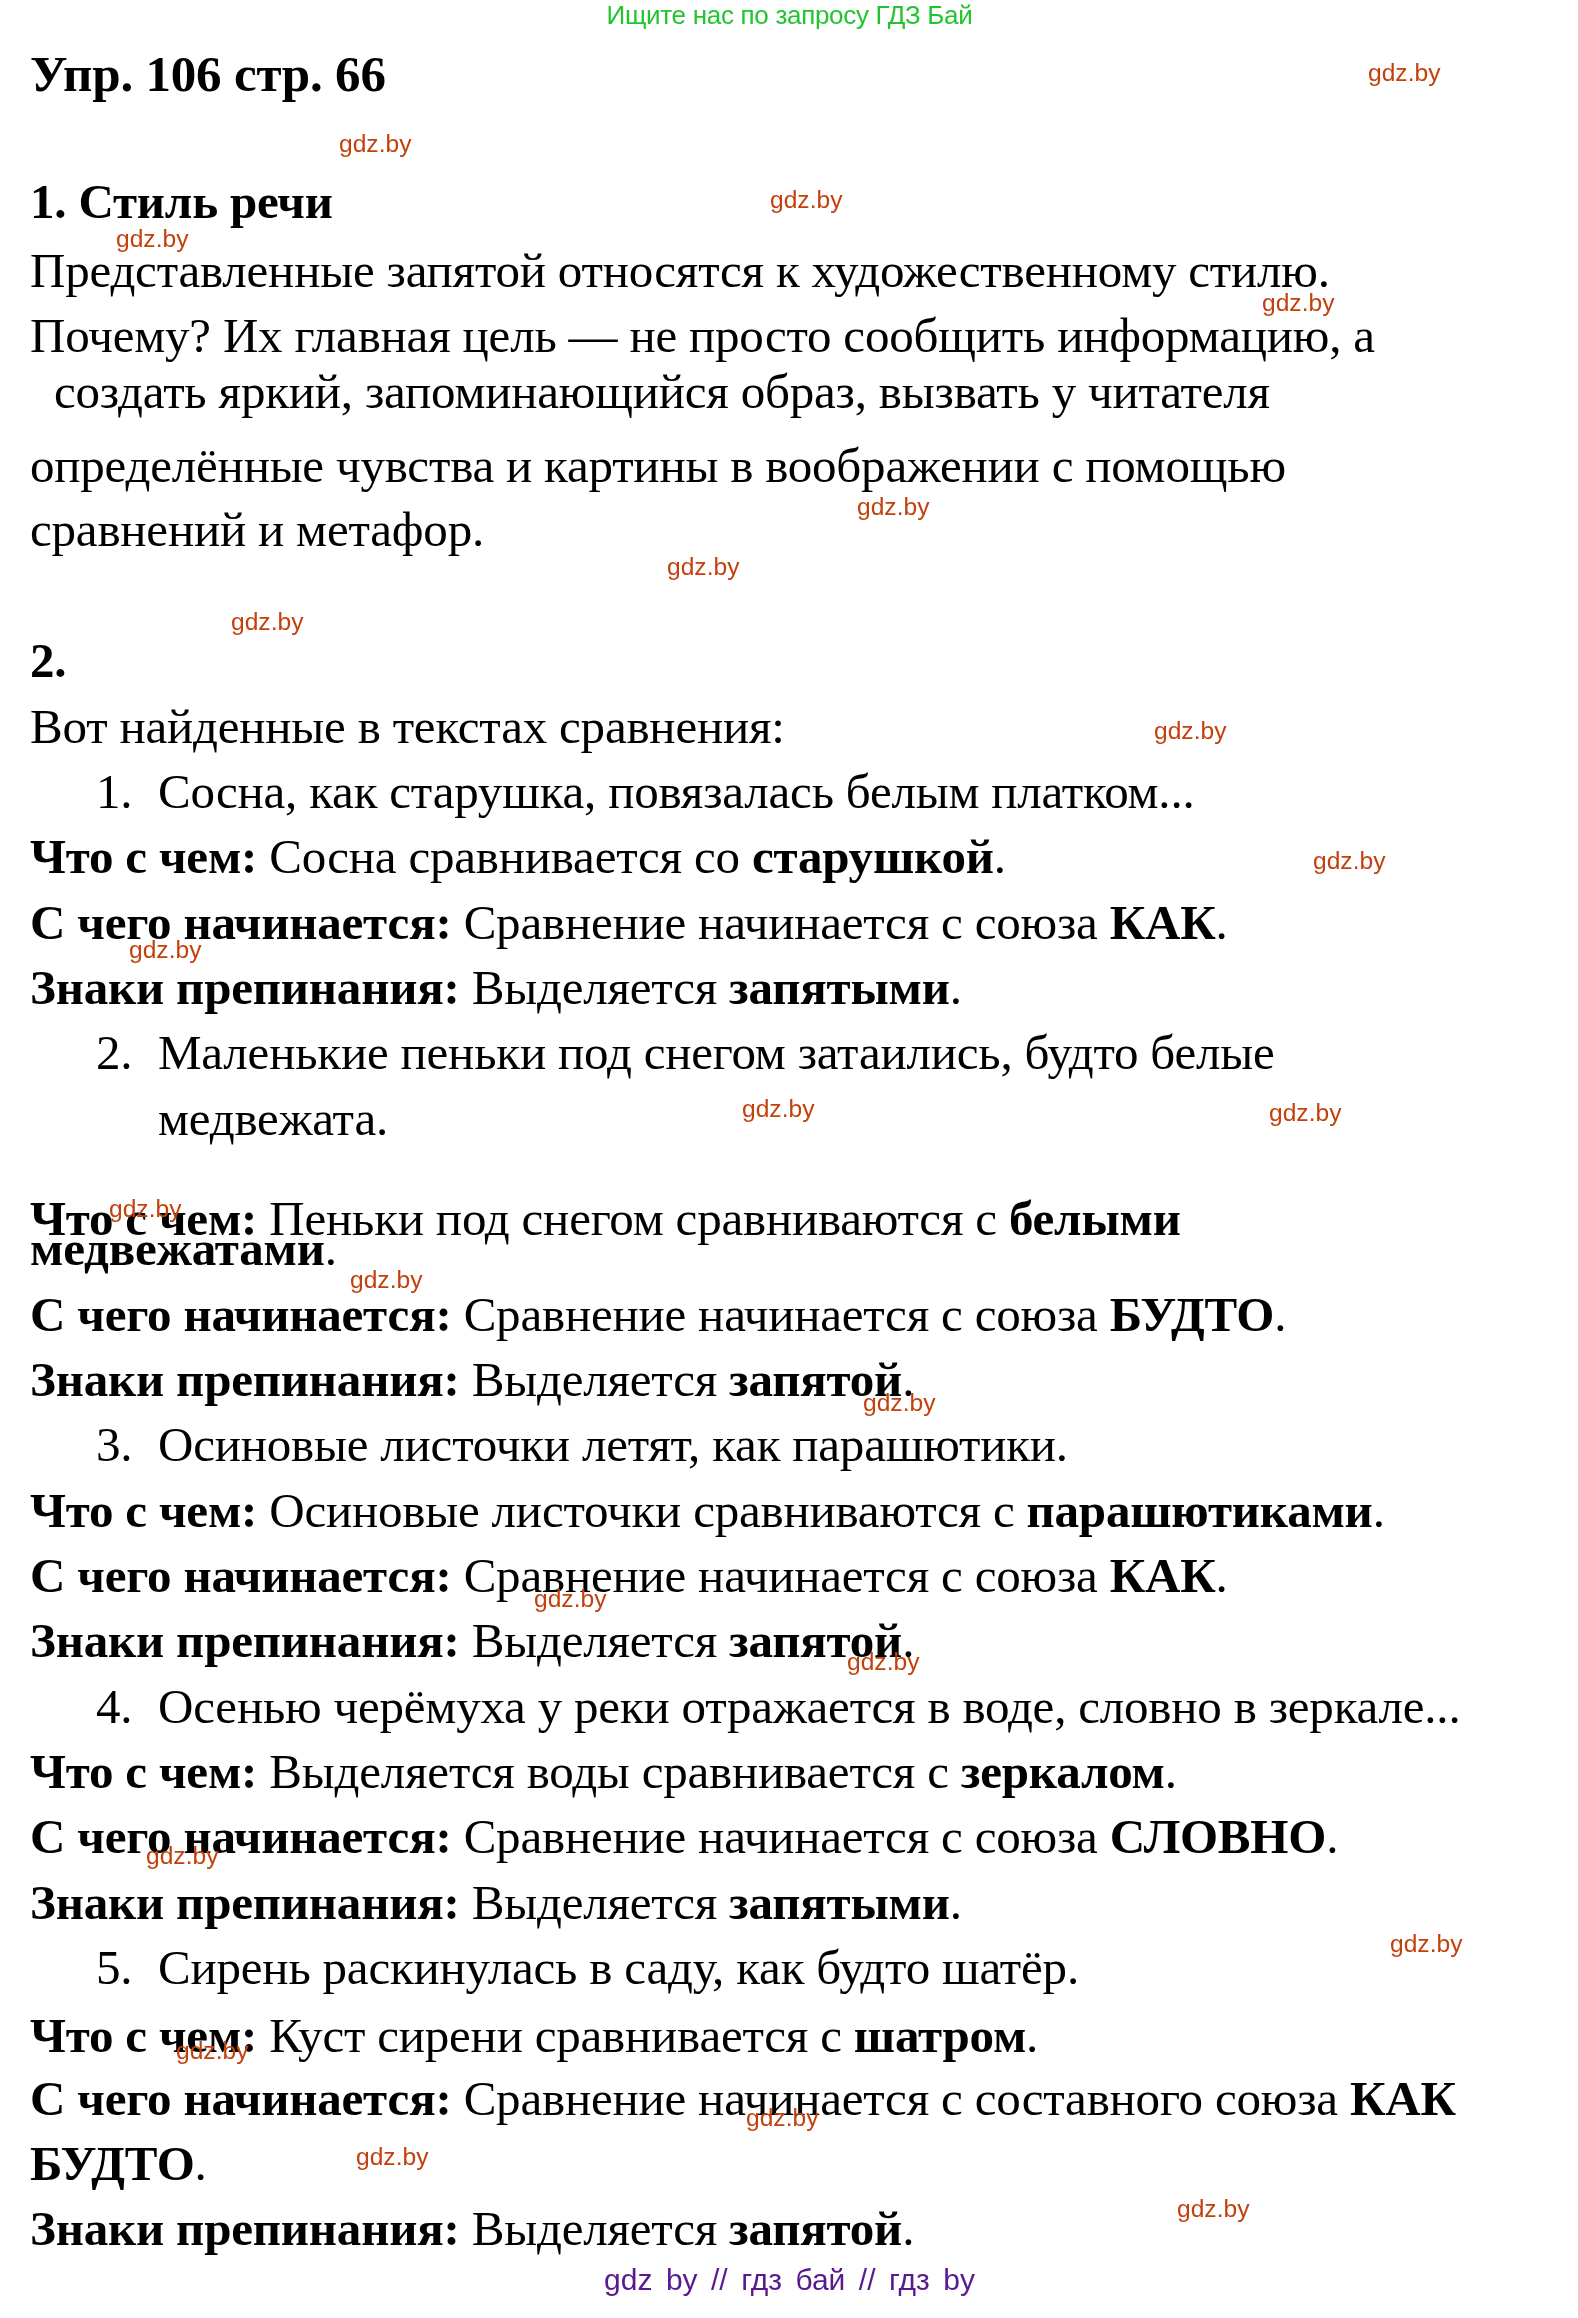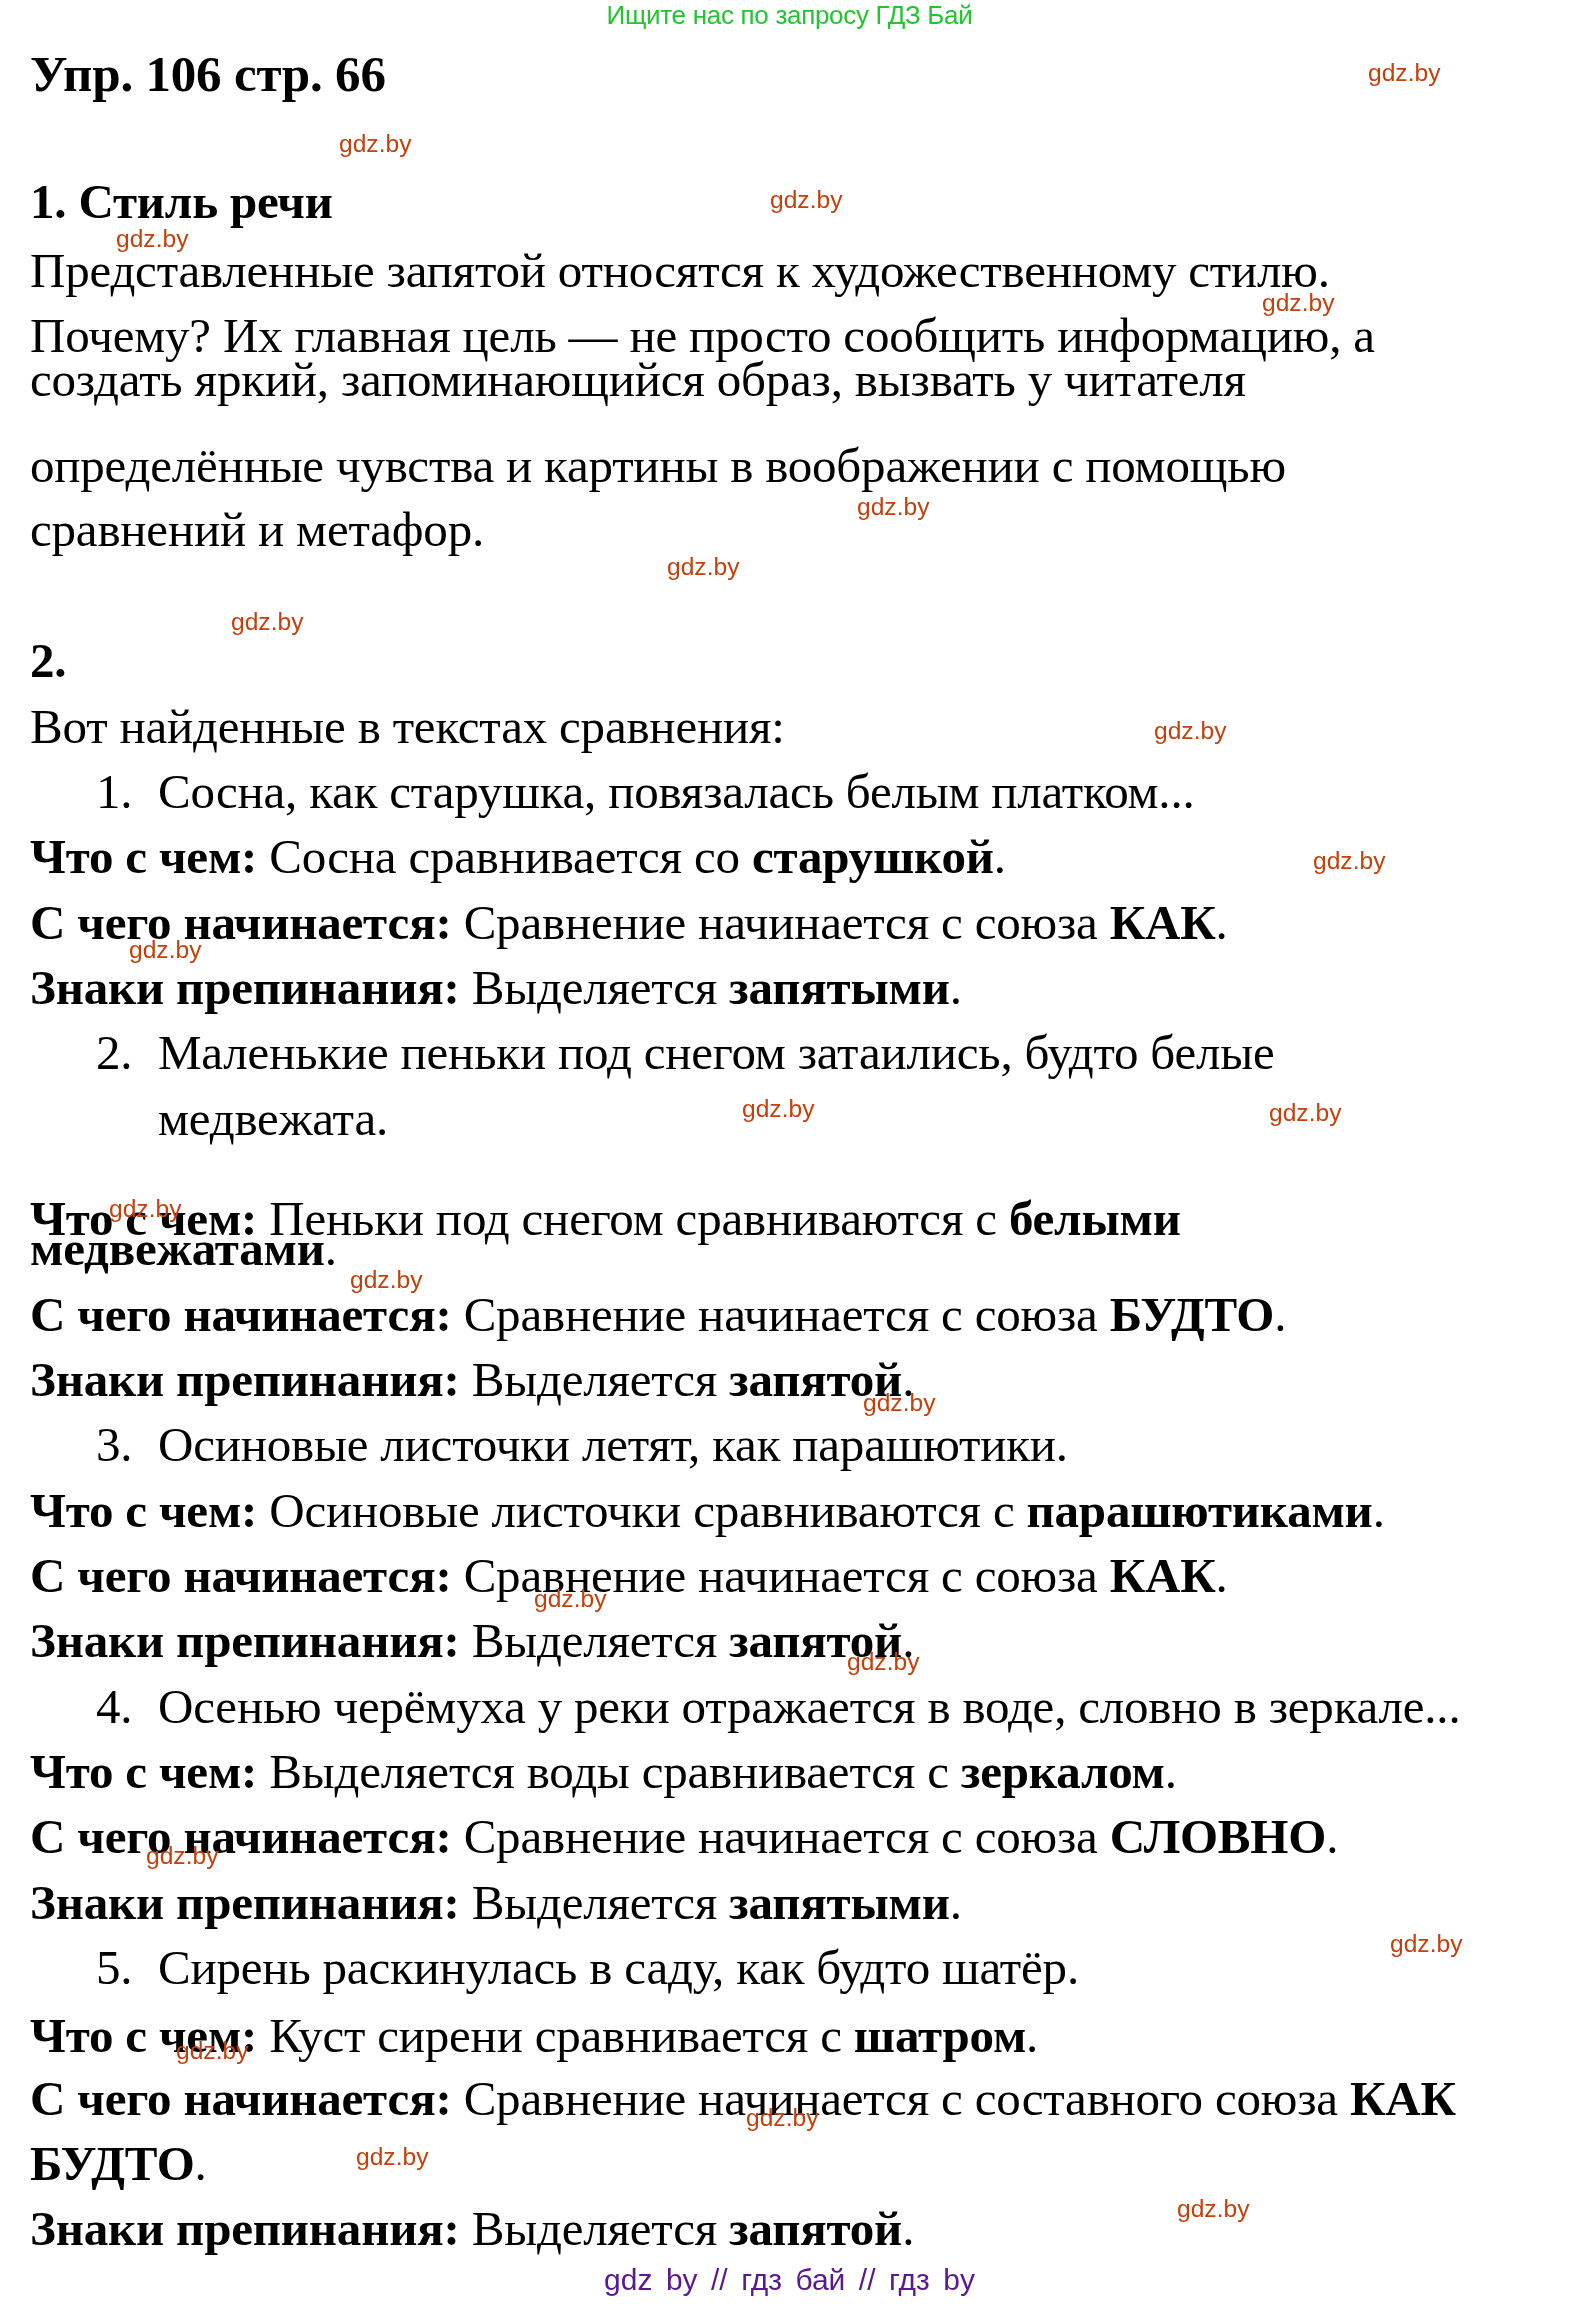--- a/index.html
+++ b/index.html
@@ -82,21 +82,21 @@
 </head>
 <body>
 
 <div class="banner">Ищите нас по запросу ГДЗ Бай</div>
 
 <div class="line heading" style="top:42px;">Упр. 106 стр. 66</div>
 
 <div class="line sub-heading" style="top:170px;">1. Стиль речи</div>
 <div class="line" style="top:239px;">Представленные запятой относятся к художественному стилю.</div>
 <div class="line" style="top:304px;">Почему? Их главная цель — не просто сообщить информацию, а</div>
-<div class="line" style="top:348px;">создать яркий, запоминающийся образ, вызвать у читателя</div>
+<div class="line" style="top:360px;margin-left:24px;">создать яркий, запоминающийся образ, вызвать у читателя</div>
 <div class="line" style="top:434px;">определённые чувства и картины в воображении с помощью</div>
 <div class="line" style="top:498px;">сравнений и метафор.</div>
 
 <div class="line sub-heading" style="top:629px;">2.</div>
 <div class="line" style="top:695px;">Вот найденные в текстах сравнения:</div>
 
 <div class="line item" style="top:760px;">
   <span class="num">1.</span>
   <span class="txt">Сосна, как старушка, повязалась белым платком...</span>
 </div>

